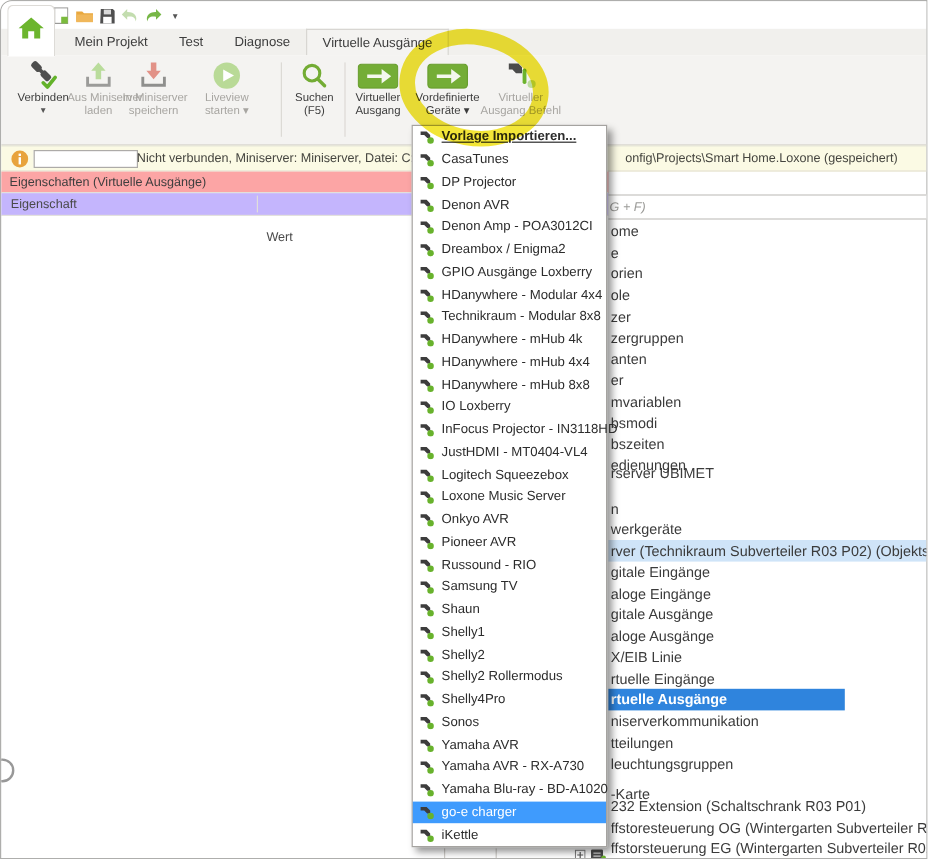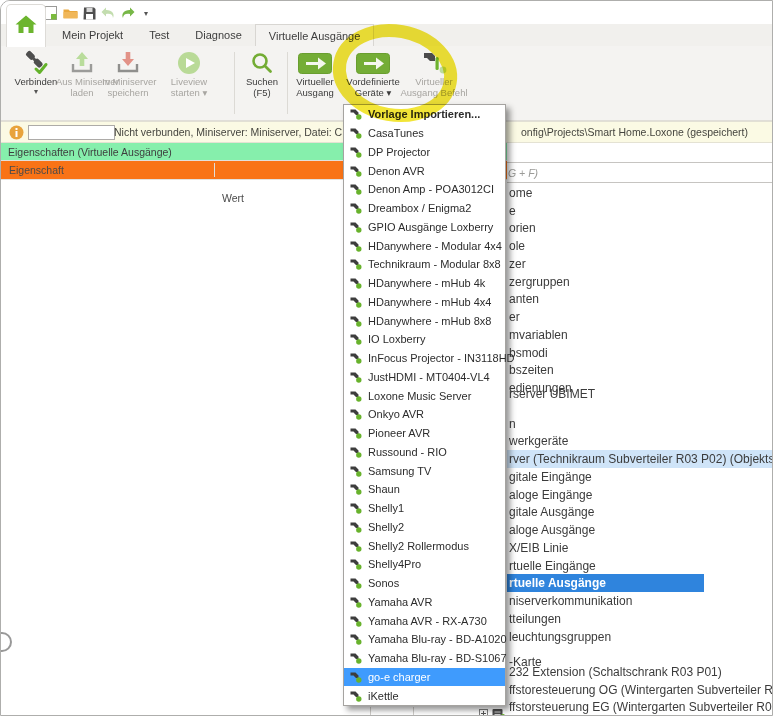--- a/index.html
+++ b/index.html
@@ -29,43 +29,43 @@
   .rsep{position:absolute;top:6px;height:62px;width:1px;background:#dcdad5;}
   
   .infobar{position:absolute;left:0;top:120px;width:100%;height:22px;background:#fbfae4;
            border-top:1px solid #e2e0d4;border-bottom:1px solid #e4e2d3;box-sizing:border-box;}
   .info-input{position:absolute;left:27px;top:3px;width:81px;height:13px;background:#fff;
               border:1px solid #adaba8;font-size:10px;padding:0 2px;}
   .info-text{position:absolute;left:113px;top:4px;width:230px;overflow:hidden;white-space:nowrap;
              font-size:10.5px;color:#45453f;}
   .info-text-r{position:absolute;left:520px;top:4px;white-space:nowrap;font-size:10.5px;color:#45453f;}
   
-  .props-header{position:absolute;left:0;top:142px;width:506px;height:18px;background:#86efac;
+  .props-header{position:absolute;left:0;top:142px;width:506px;height:18px;background:#fca5a5;
                 border-bottom:1px solid #e2e0dc;font-size:10.5px;color:#3e3e3e;line-height:18px;padding-left:7px;box-sizing:border-box;}
-  .props-cols{position:absolute;left:0;top:160px;width:506px;height:18px;background:#f97316;
+  .props-cols{position:absolute;left:0;top:160px;width:506px;height:18px;background:#c4b5fd;
               border-bottom:1px solid #e3e1dd;font-size:10.5px;color:#4a4a4a;line-height:18px;}
   .props-col1{position:absolute;left:8px;top:0;}
   .props-col2{position:absolute;left:221px;top:0;margin-top:28px;}
   .props-div{position:absolute;left:213px;top:2px;height:14px;width:1px;background:#e0dedb;}
   
   .tree-search{position:absolute;left:506px;top:161px;width:267px;height:21px;background:#fff;
                border-top:1px solid #c6c4c1;border-bottom:1px solid #c6c4c1;box-sizing:border-box;}
   .tree-search span{font-size:10.5px;font-style:italic;color:#9b9b98;line-height:19px;padding-left:1px;display:inline-block;}
   .tree-row{position:absolute;left:506px;right:0;height:18px;display:flex;align-items:center;
             font-size:12px;color:#3b3b3b;white-space:nowrap;cursor:pointer;}
   .tree-row span{padding-left:2px;}
   .tree-row.hl{background:#cfe4f8;}
   .tree-row.sel{background:#2f84dd;color:#fff;font-weight:bold;right:auto;width:197px;}
   
   .menu{position:absolute;left:342px;top:103px;width:163px;height:602px;background:#fff;
         border:1px solid #a5a3a0;box-shadow:4px 4px 6px rgba(0,0,0,0.42);box-sizing:border-box;
         display:flex;flex-direction:column;z-index:40;}
   .mi{flex:1;display:flex;align-items:center;gap:6px;padding-left:6px;font-size:11px;color:#2c2c2c;
       white-space:nowrap;cursor:pointer;}
-  .mi.bold{font-weight:bold;}
+  .mi.bold{font-weight:bold;text-decoration:underline;}
   .mi.sel{background:#3f9bfd;color:#fff;}
   .mi .mic{display:flex;align-items:center;}
   
   .vline{position:absolute;width:1px;background:#cfcdc9;z-index:10;}
   .frag{position:absolute;z-index:10;}
   
   .annot{position:absolute;left:0;top:0;width:773px;height:716px;pointer-events:none;
          mix-blend-mode:multiply;z-index:60;}
 </style>
 </head>
@@ -492,20 +492,29 @@
         </span>
         <span>JustHDMI - MT0404-VL4</span>
       </div>
       <div class="mi">
         <span class="mic">
           <svg width="12" height="12" viewBox="0 0 12 12">
             <polygon points="0.5,1.5 5.5,1.5 8.5,4.5 8.5,7 6,7 3.5,4.5 0.5,4.5" fill="#3d3d3d"></polygon>
             <circle cx="8.8" cy="9" r="2.7" fill="#68b22c"></circle>
           </svg>
         </span>
+        <span>Logitech Squeezebox</span>
+      </div>
+      <div class="mi">
+        <span class="mic">
+          <svg width="12" height="12" viewBox="0 0 12 12">
+            <polygon points="0.5,1.5 5.5,1.5 8.5,4.5 8.5,7 6,7 3.5,4.5 0.5,4.5" fill="#3d3d3d"></polygon>
+            <circle cx="8.8" cy="9" r="2.7" fill="#68b22c"></circle>
+          </svg>
+        </span>
         <span>Loxone Music Server</span>
       </div>
       <div class="mi">
         <span class="mic">
           <svg width="12" height="12" viewBox="0 0 12 12">
             <polygon points="0.5,1.5 5.5,1.5 8.5,4.5 8.5,7 6,7 3.5,4.5 0.5,4.5" fill="#3d3d3d"></polygon>
             <circle cx="8.8" cy="9" r="2.7" fill="#68b22c"></circle>
           </svg>
         </span>
         <span>Onkyo AVR</span>
@@ -610,29 +619,20 @@
         <span>Yamaha AVR - RX-A730</span>
       </div>
       <div class="mi">
         <span class="mic">
           <svg width="12" height="12" viewBox="0 0 12 12">
             <polygon points="0.5,1.5 5.5,1.5 8.5,4.5 8.5,7 6,7 3.5,4.5 0.5,4.5" fill="#3d3d3d"></polygon>
             <circle cx="8.8" cy="9" r="2.7" fill="#68b22c"></circle>
           </svg>
         </span>
         <span>Yamaha Blu-ray - BD-A1020</span>
-      </div>
-      <div class="mi">
-        <span class="mic">
-          <svg width="12" height="12" viewBox="0 0 12 12">
-            <polygon points="0.5,1.5 5.5,1.5 8.5,4.5 8.5,7 6,7 3.5,4.5 0.5,4.5" fill="#3d3d3d"></polygon>
-            <circle cx="8.8" cy="9" r="2.7" fill="#68b22c"></circle>
-          </svg>
-        </span>
-        <span>Yamaha Blu-ray - BD-S1067</span>
       </div>
       <div class="mi sel">
         <span class="mic">
           <svg width="12" height="12" viewBox="0 0 12 12">
             <polygon points="0.5,1.5 5.5,1.5 8.5,4.5 8.5,7 6,7 3.5,4.5 0.5,4.5" fill="#3d3d3d"></polygon>
             <circle cx="8.8" cy="9" r="2.7" fill="#68b22c"></circle>
           </svg>
         </span>
         <span>go-e charger</span>
       </div>

